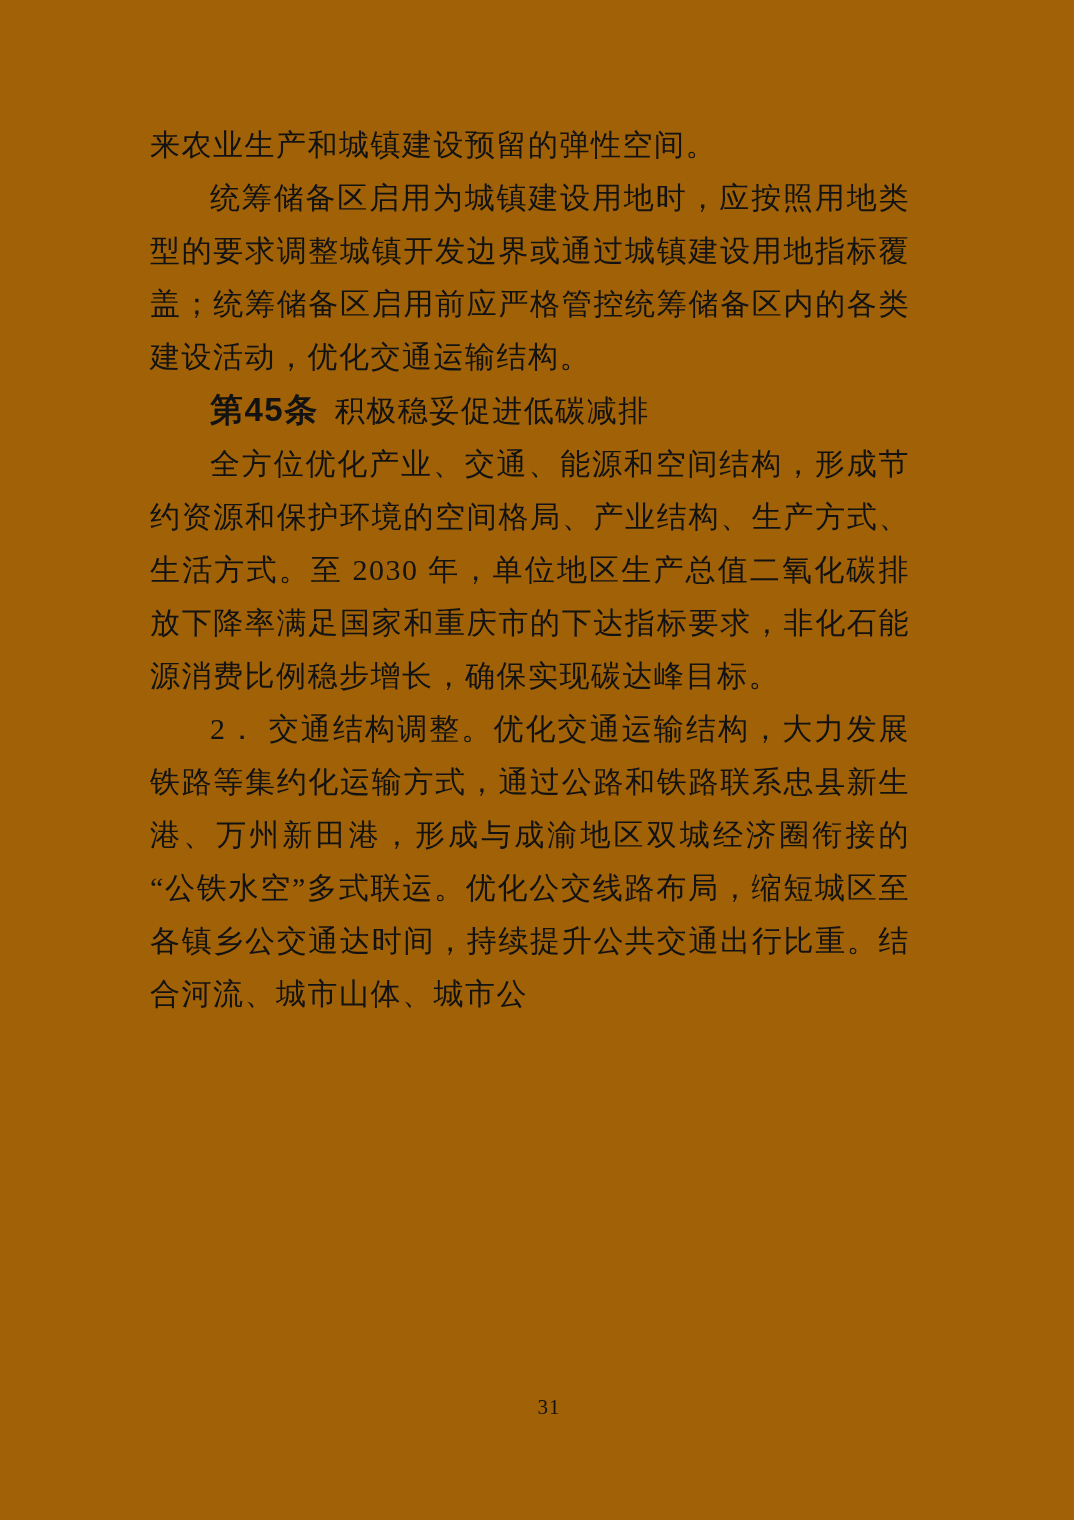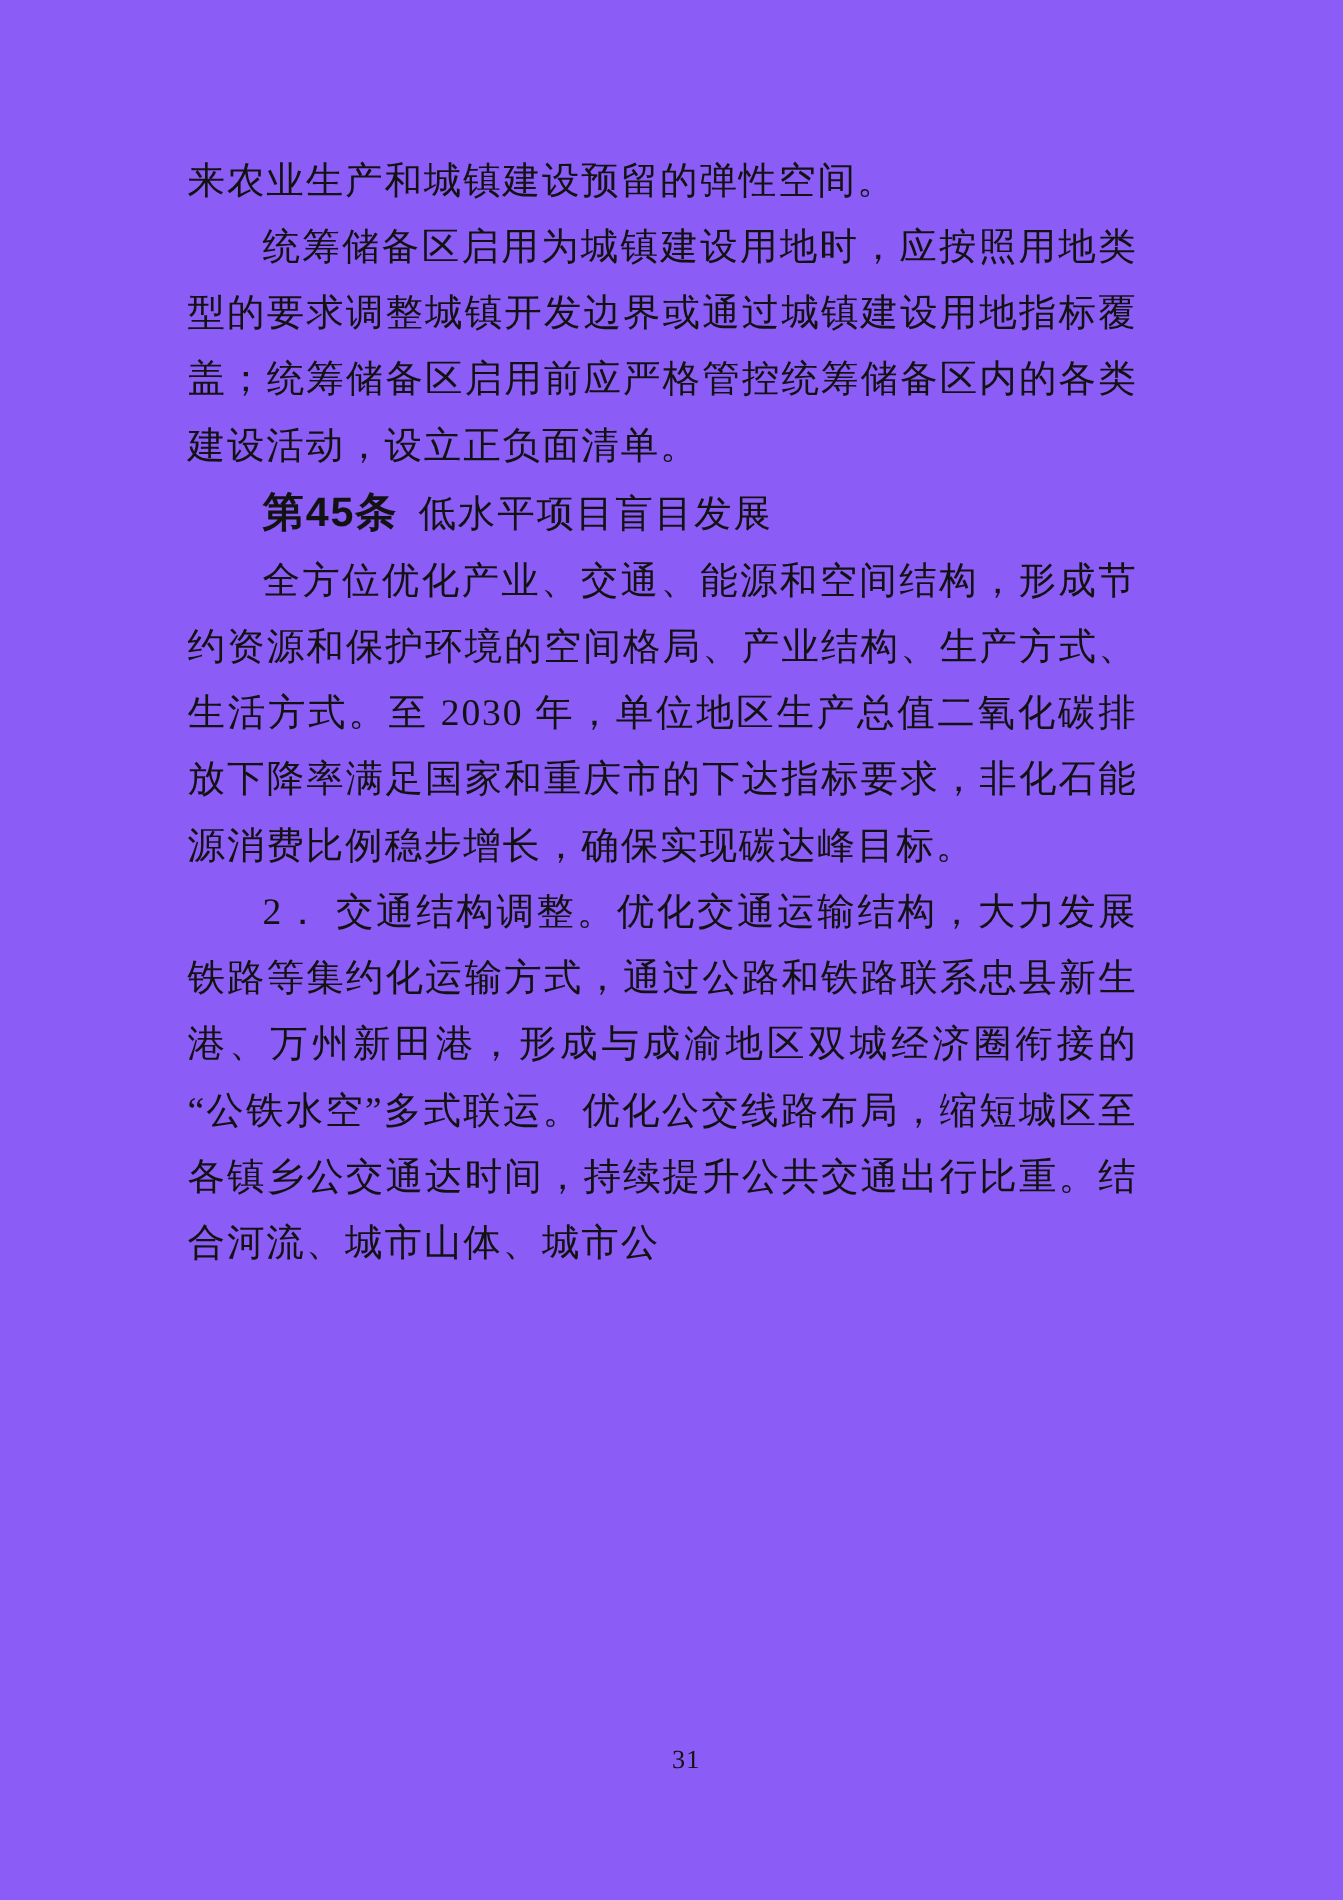--- a/index.html
+++ b/index.html
@@ -11,21 +11,21 @@
     width: 1074px;
     height: 1520px;
     position: relative;
     font-family: "Liberation Serif", serif;
     color: #121212;
     overflow: hidden;
   }
   .page {
     position: absolute;
     inset: 0;
-    background: #8b5cf6;
+    background: #a16207;
   }
   .content {
     position: absolute;
     left: 150px;
     top: 118px;
     width: 760px;
   }
   p.body-text {
     margin: 0;
     font-size: 30px;
@@ -86,24 +86,24 @@
   }
 </style>
 </head>
 <body>
 
 <div class="page">
   <div class="content">
 
     <p class="body-text no-indent">来农业生产和城镇建设预留的弹性空间。</p>
 
-    <p class="body-text">统筹储备区启用为城镇建设用地时，应按照用地类型的要求调整城镇开发边界或通过城镇建设用地指标覆盖；统筹储备区启用前应严格管控统筹储备区内的各类建设活动，设立正负面清单。</p>
+    <p class="body-text">统筹储备区启用为城镇建设用地时，应按照用地类型的要求调整城镇开发边界或通过城镇建设用地指标覆盖；统筹储备区启用前应严格管控统筹储备区内的各类建设活动，优化交通运输结构。</p>
 
 
-    <p class="article-heading"><span class="article-number">第45条</span><span class="article-title">低水平项目盲目发展</span></p>
+    <p class="article-heading"><span class="article-number">第45条</span><span class="article-title">积极稳妥促进低碳减排</span></p>
 
     <p class="body-text">全方位优化产业、交通、能源和空间结构，形成节约资源和保护环境的空间格局、产业结构、生产方式、生活方式。至 2030 年，单位地区生产总值二氧化碳排放下降率满足国家和重庆市的下达指标要求，非化石能源消费比例稳步增长，确保实现碳达峰目标。</p>
 
 
     <p class="body-text item2">2． 交通结构调整。优化交通运输结构，大力发展铁路等集约化运输方式，通过公路和铁路联系忠县新生港、万州新田港，形成与成渝地区双城经济圈衔接的“公铁水空”多式联运。优化公交线路布局，缩短城区至各镇乡公交通达时间，持续提升公共交通出行比重。结合河流、城市山体、城市公</p>
 
   </div>
 
   <div class="page-number">31</div>
 </div>

